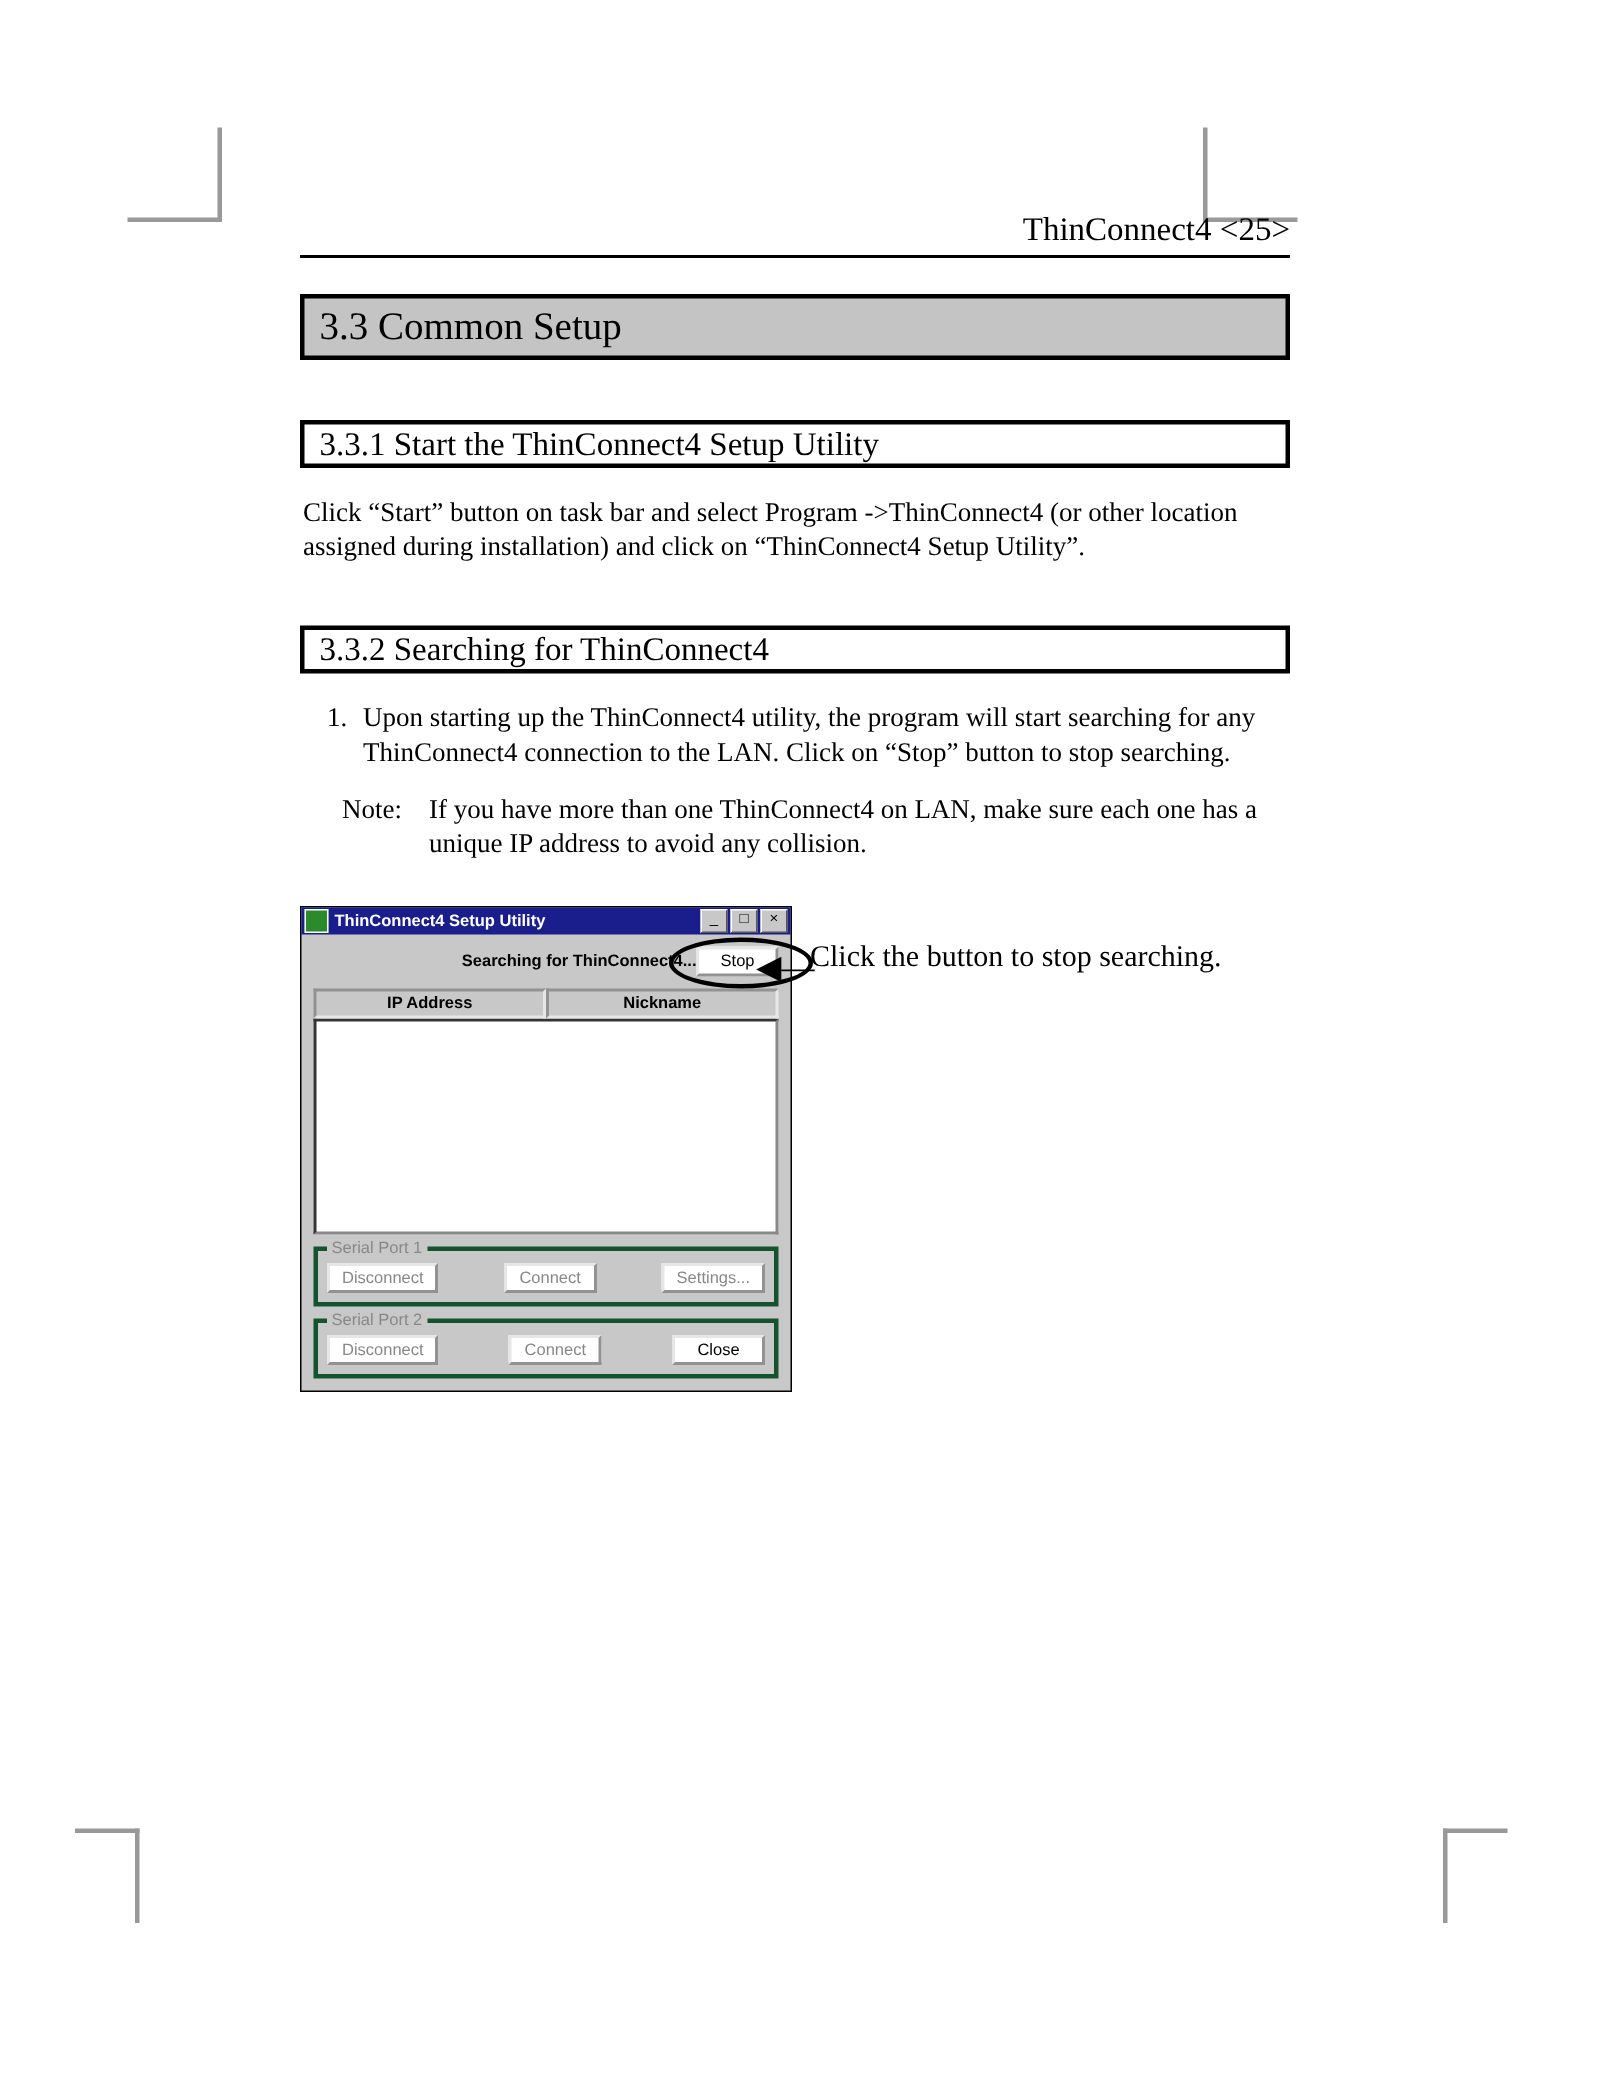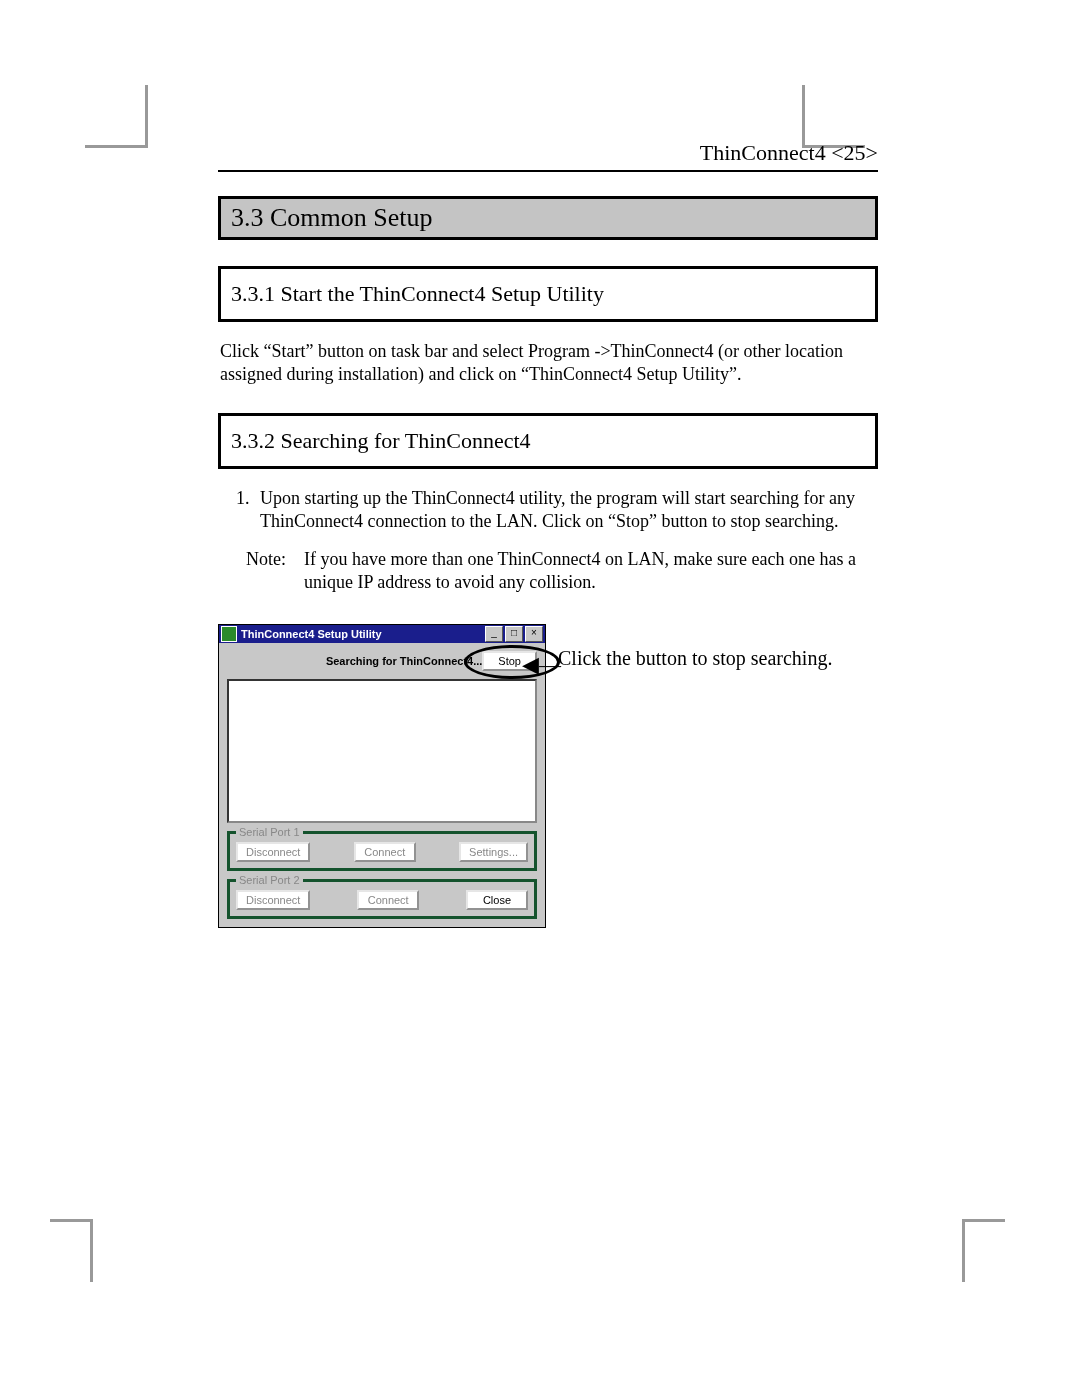--- a/index.html
+++ b/index.html
@@ -2,26 +2,26 @@
 <html><head>
 <meta charset="utf-8">
 <style>
   html,body{margin:0;padding:0;background:#fff;font-family:"Times New Roman",Times,serif;color:#000}
   .page{width:1080px;height:1397px;position:relative;margin:0 auto;background:#fff}
   .crop{position:absolute;border:solid #999}
   .crop.tl{left:85px;top:85px;width:60px;height:60px;border-width:0 3px 3px 0}
   .crop.tr{right:215px;top:85px;width:60px;height:60px;border-width:0 0 3px 3px}
   .crop.bl{left:50px;bottom:115px;width:40px;height:60px;border-width:3px 3px 0 0}
   .crop.br{right:75px;bottom:115px;width:40px;height:60px;border-width:3px 0 0 3px}
-  .content{position:absolute;left:218px;top:140px;width:660px}
+  .content{position:absolute;left:200px;top:140px;width:660px}
   .page-header{font-size:22px;text-align:right;margin-bottom:4px}
   .hr{height:2px;background:#000;margin:0 0 24px 0}
   .h-box{border:3px solid #000;padding:4px 10px;font-size:26px}
   .h-box.grey{background:#c4c4c4}
-  .h-sub{border:3px solid #000;padding:12px 10px;font-size:22px;margin-top:26px}
+  .h-sub{border:3px solid #000;padding:0 10px;font-size:22px;margin-top:40px}
   .para{font-size:18px;margin:18px 0 0 2px;line-height:1.3}
   .numlist{margin:18px 0 0 0;padding-left:36px}
   .numlist li{font-size:18px;line-height:1.3;padding-left:6px}
   .note{margin:14px 0 0 28px;font-size:18px;line-height:1.3;display:flex}
   .note .lbl{flex:0 0 58px}
   .note .txt{flex:1}
   .figure-row{display:flex;align-items:flex-start;margin-top:30px}
   .callout{font-size:20px;line-height:1.2;margin-left:12px;margin-top:22px;position:relative}
   .callout-arrow{position:absolute;left:-36px;top:6px;font-size:22px}
   
@@ -86,20 +86,24 @@
           <div class="wbtn">×</div>
         </div>
         <div class="body">
           <div class="status-row">
             <div class="status">Searching for ThinConnect4...</div>
             <span class="circle-wrap">
               <span class="circle"></span>
               <button class="btn3d">Stop</button>
             </span>
           </div>
+          <div class="list-head">
+            <div class="col">IP Address</div>
+            <div class="col">Nickname</div>
+          </div>
           <div class="list-body"></div>
 
           <div class="group">
             <div class="legend">Serial Port 1</div>
             <div class="row right">
               <button class="btn3d small disabled">Disconnect</button>
               <button class="btn3d small disabled">Connect</button>
               <button class="btn3d small disabled">Settings...</button>
             </div>
           </div>

